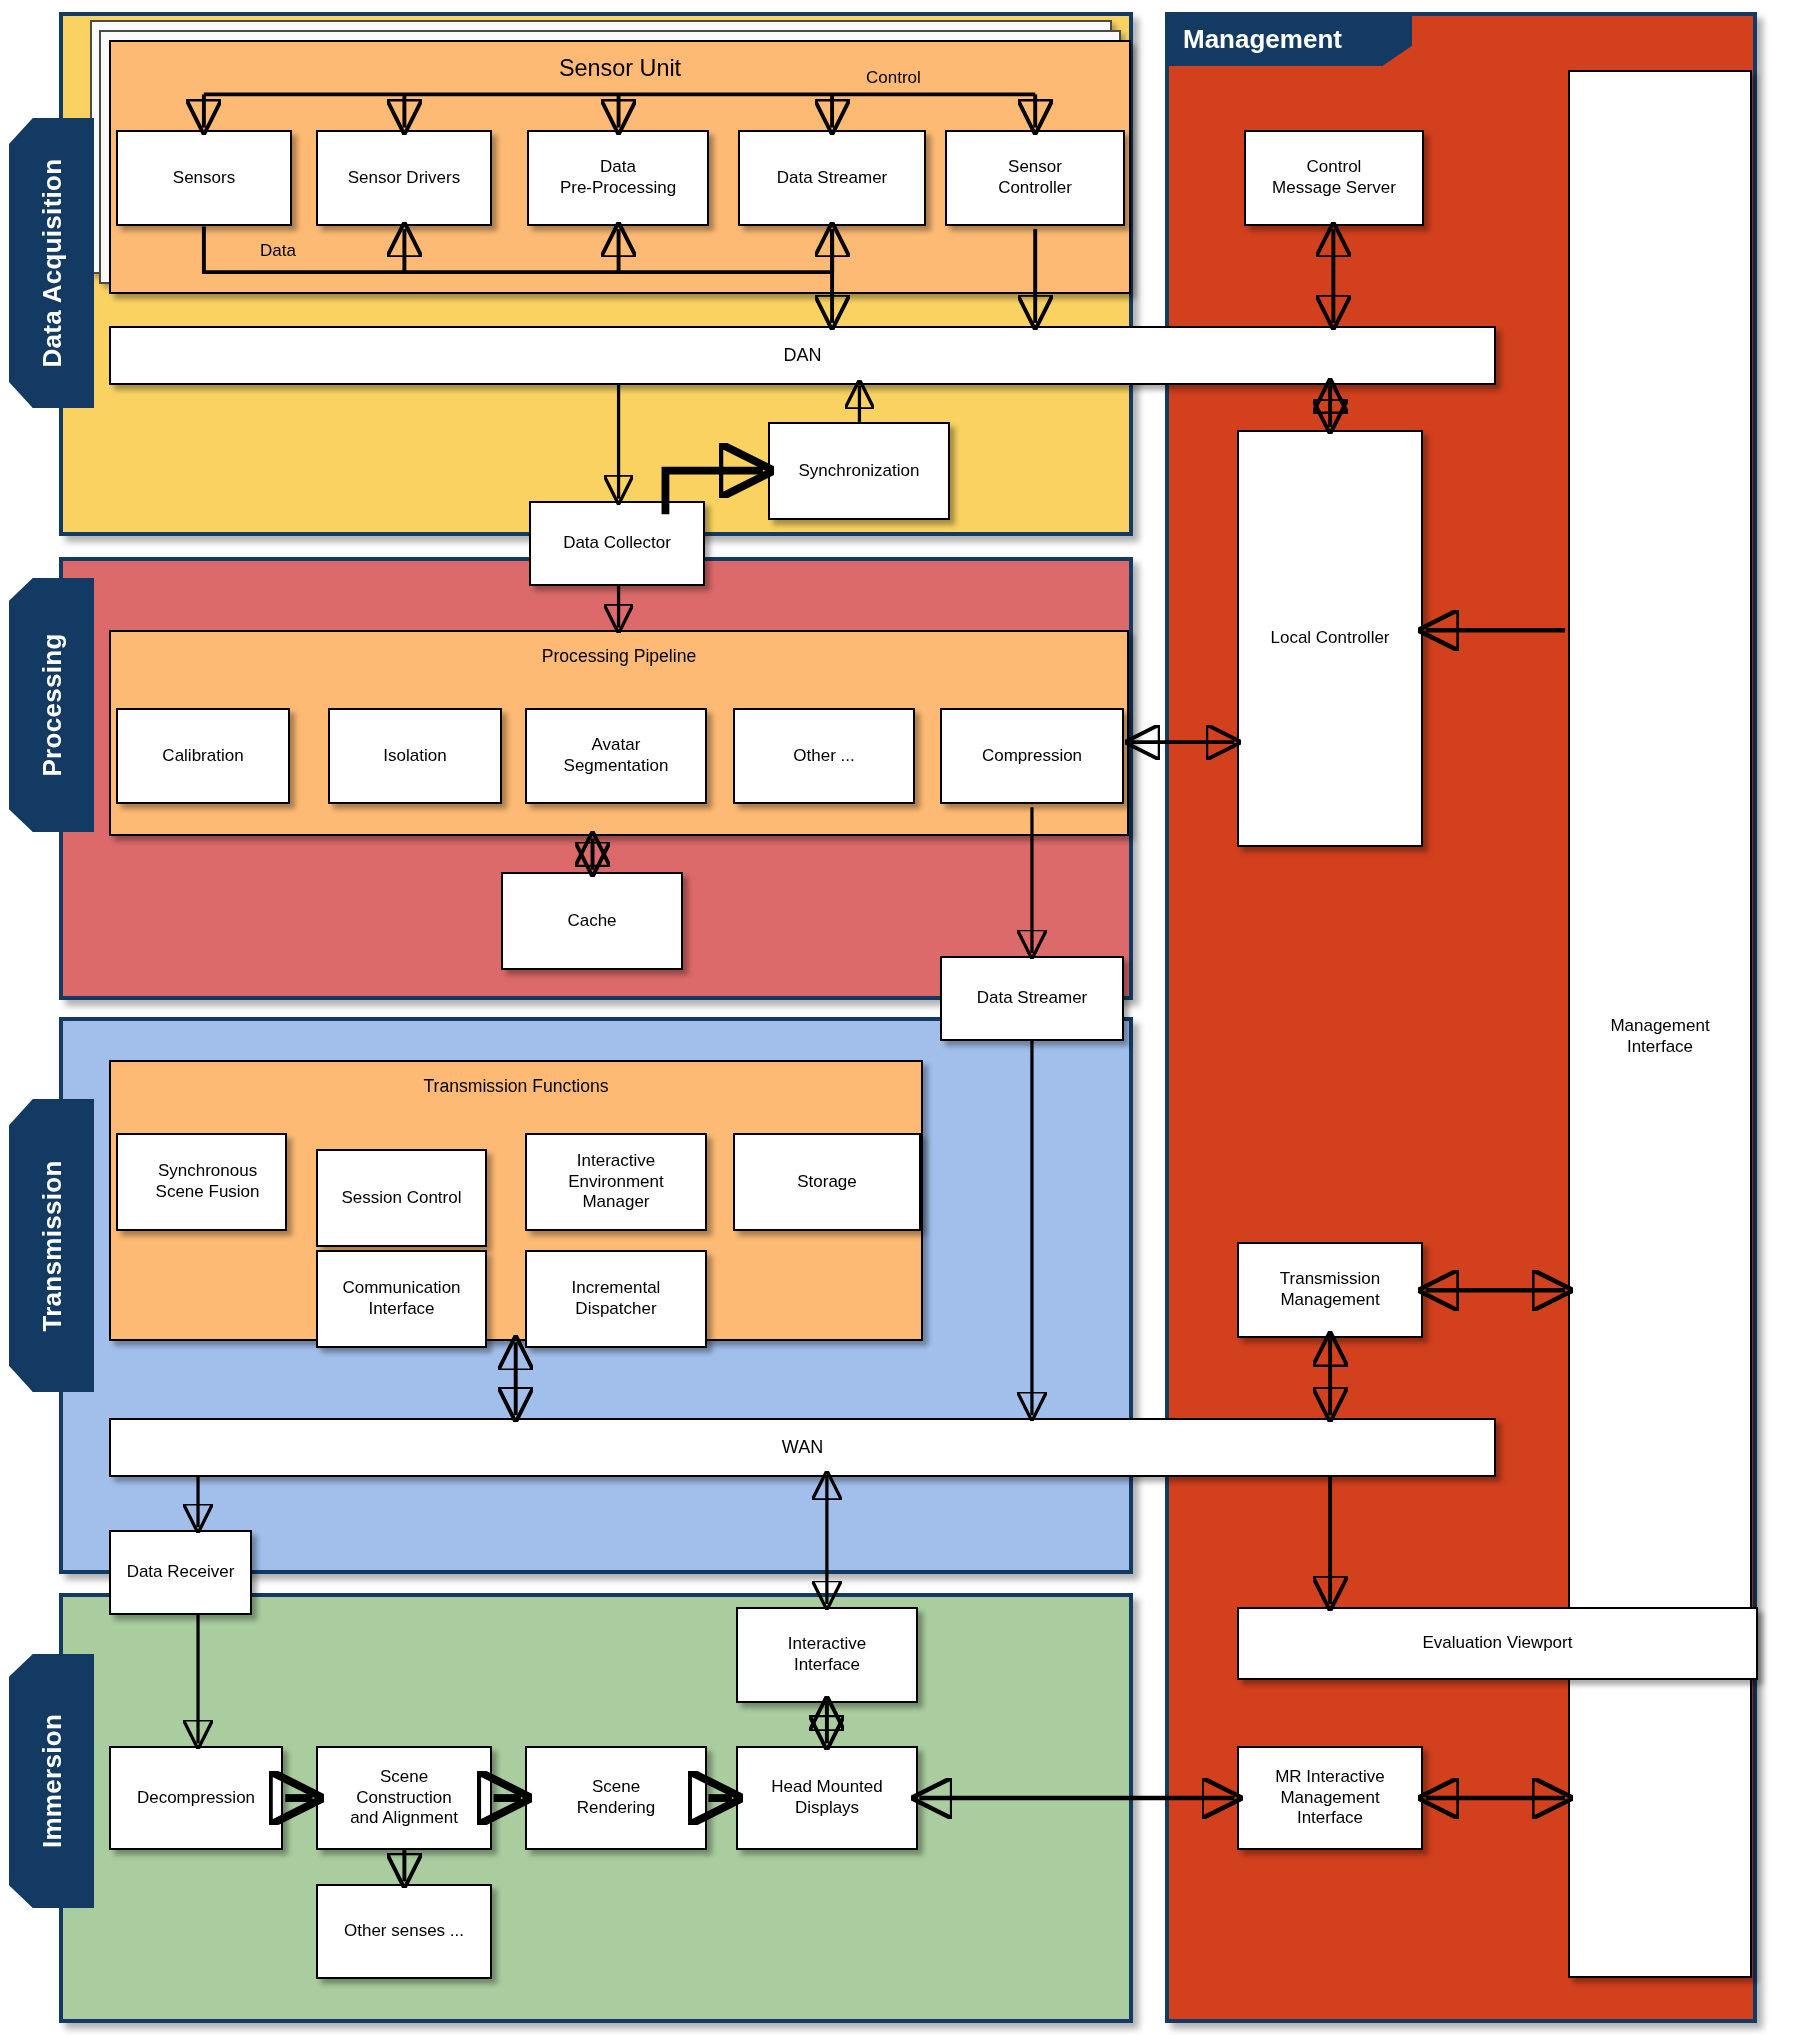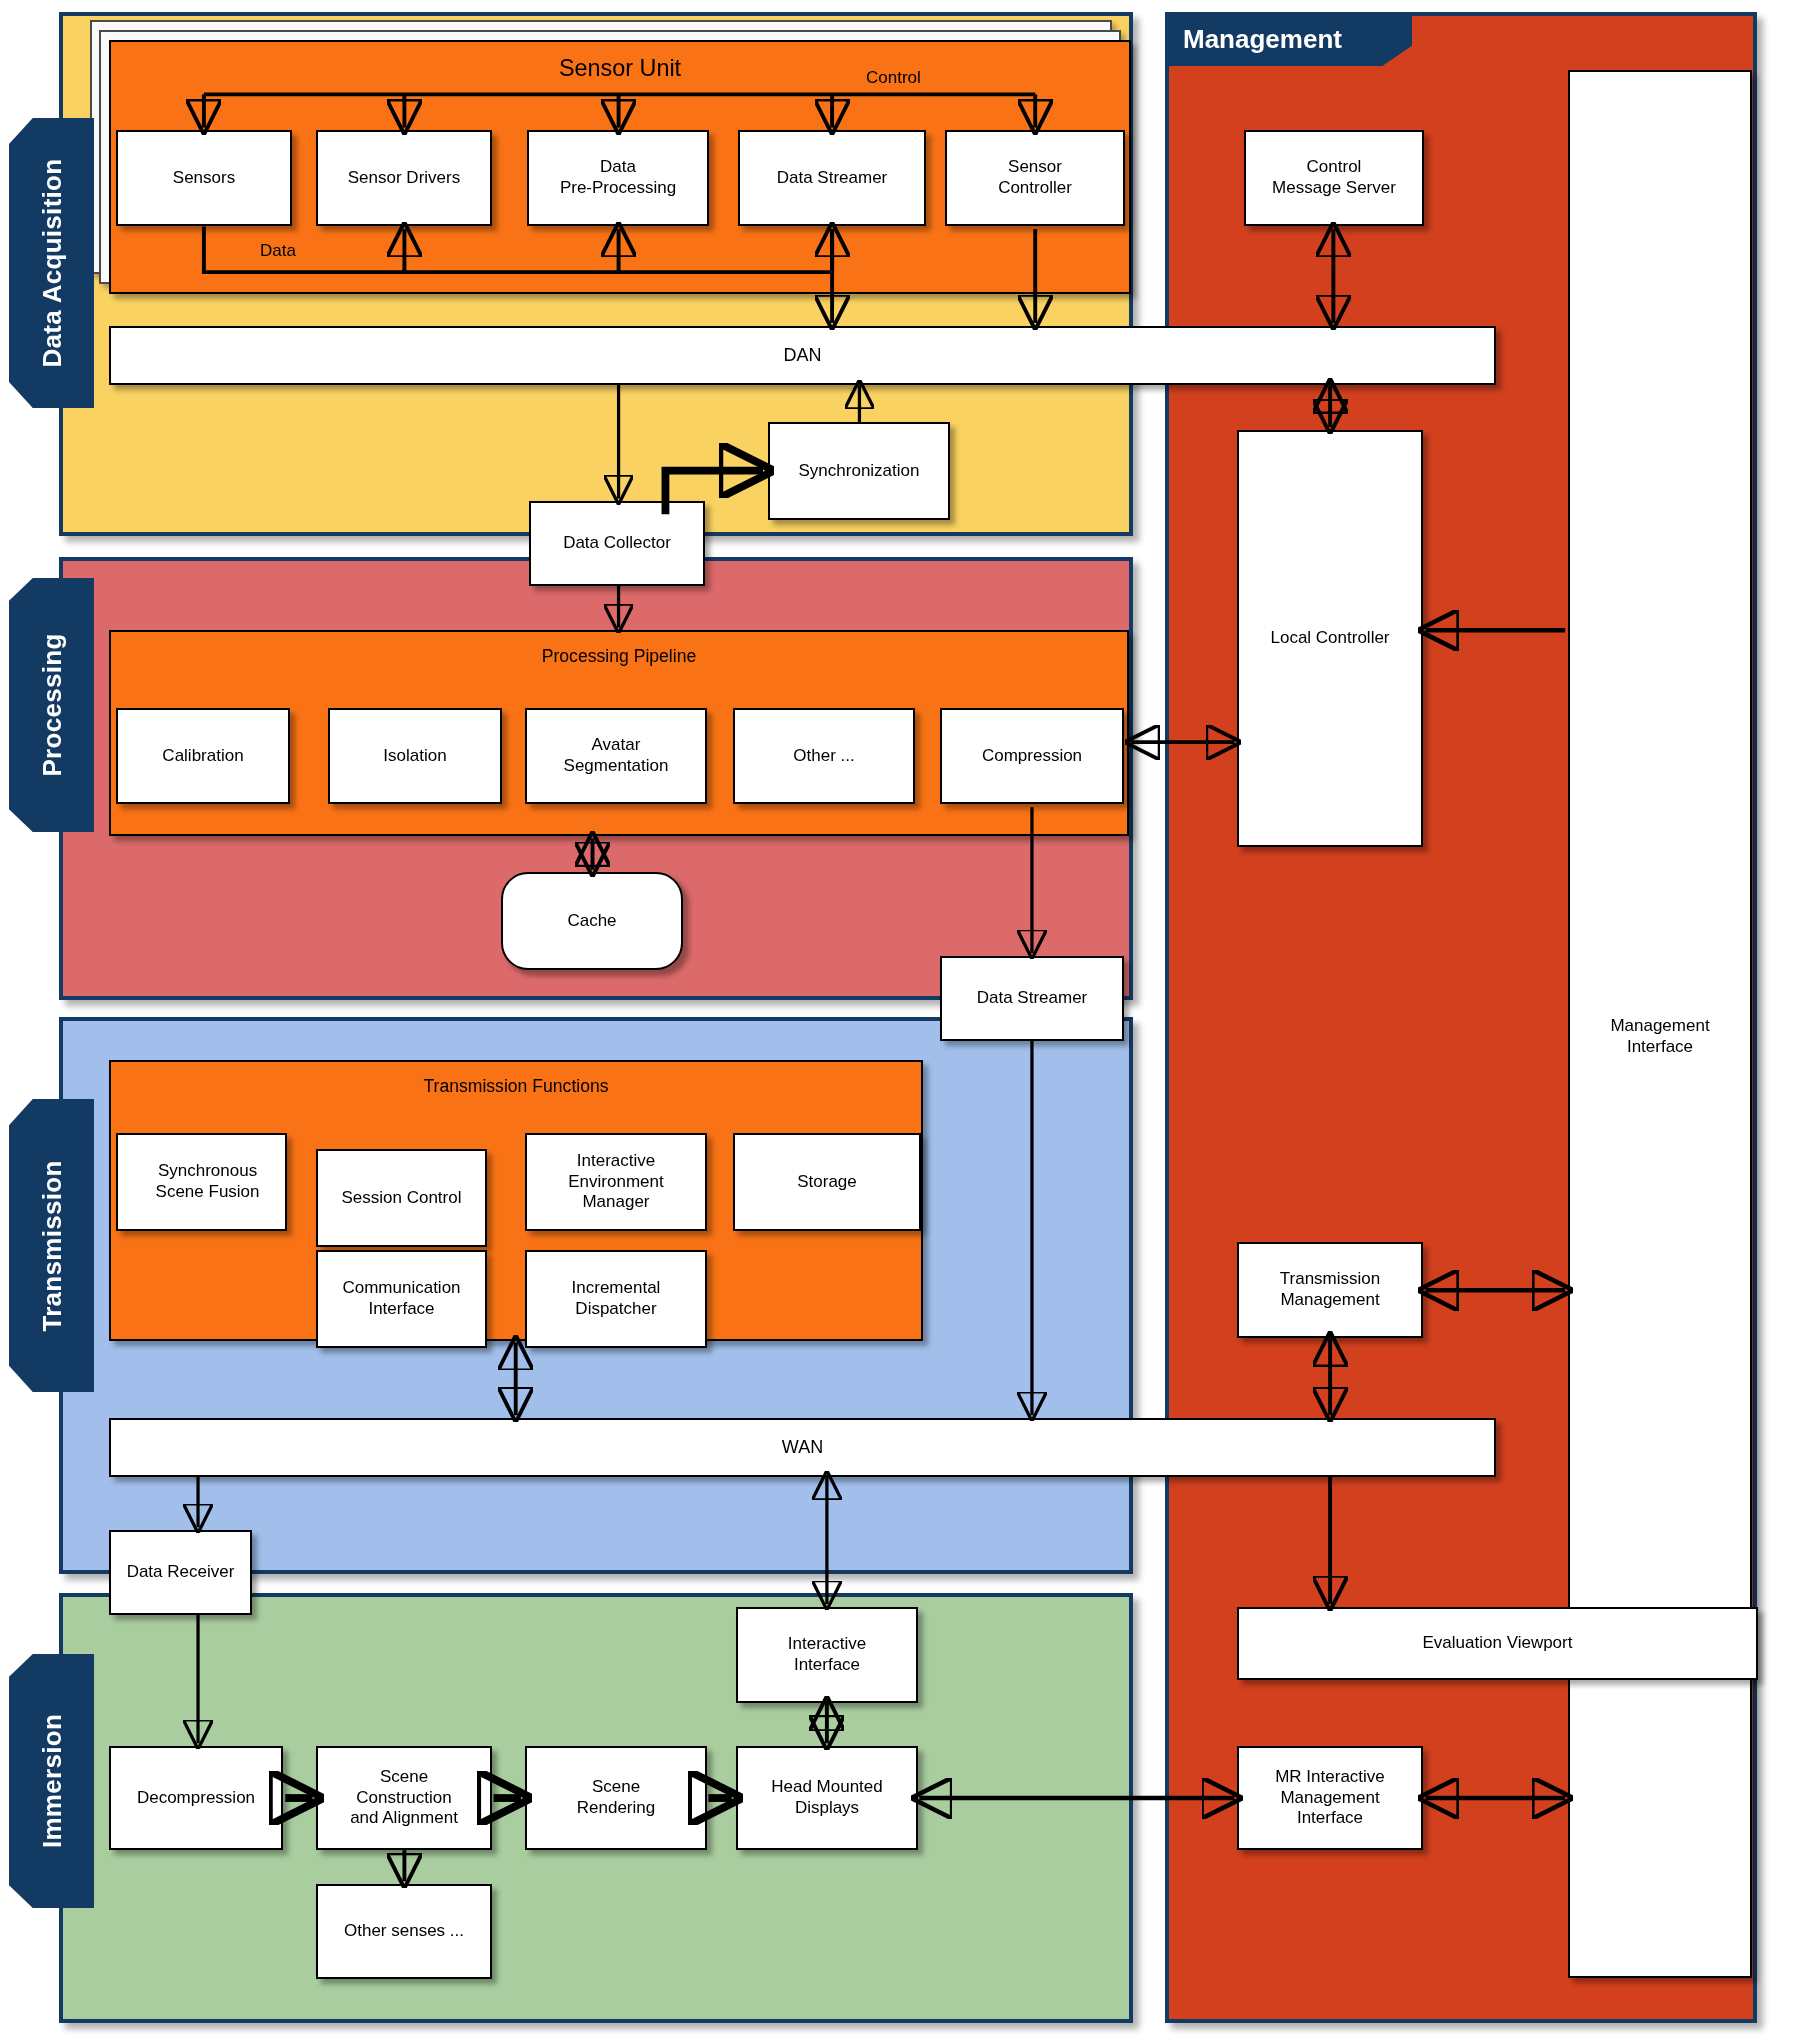--- a/index.html
+++ b/index.html
@@ -29,21 +29,21 @@
      box-shadow:5.2px 5.2px 5.9px rgba(0,0,0,.32);z-index:30;
      display:flex;align-items:center;}
   .mgmt-tab span{color:#fff;font-weight:bold;font-size:26px;margin-left:18px;}
 
   
   .box{position:absolute;background:#ffffff;border:2.6px solid #000;
        box-sizing:border-box;box-shadow:5.2px 5.2px 5.2px rgba(0,0,0,.33);
        display:flex;align-items:center;justify-content:center;text-align:center;
        font-size:17px;line-height:1.22;color:#000;z-index:10;padding:1.3px 3.9px;}
   
-  .container{position:absolute;background:#f97316;border:2.6px solid #000;
+  .container{position:absolute;background:#fdba74;border:2.6px solid #000;
        box-sizing:border-box;box-shadow:5.2px 5.2px 5.2px rgba(0,0,0,.33);z-index:8;}
   .container > .title{position:absolute;left:0;right:0;text-align:center;
        font-size:17.6px;color:#000;}
 
   
   .ghost{position:absolute;background:#fafafa;border:2.6px solid #4a4a4a;
        box-sizing:border-box;box-shadow:3.9px 3.9px 4.6px rgba(0,0,0,.28);z-index:6;}
 
   
   svg.wires{position:absolute;left:0;top:0;width:1797px;height:2035px;
@@ -102,21 +102,21 @@
 
   <div class="container" style="left:109px;top:630px;width:1020px;height:206px;">
     <div class="title" style="top:14.3px;">Processing Pipeline</div>
   </div>
   <div class="box" style="left:116px;top:708px;width:174px;height:96px;">Calibration</div>
   <div class="box" style="left:316px;top:708px;width:174px;height:96px;margin-left:12px;">Isolation</div>
   <div class="box" style="left:525px;top:708px;width:182px;height:96px;">Avatar<br>Segmentation</div>
   <div class="box" style="left:733px;top:708px;width:182px;height:96px;">Other ...</div>
   <div class="box" style="left:940px;top:708px;width:184px;height:96px;">Compression</div>
 
-  <div class="box" style="left:501px;top:872px;width:182px;height:98px;border-radius:27px;">Cache</div>
+  <div class="box" style="left:501px;top:872px;width:182px;height:98px;">Cache</div>
 
   <div class="box" style="left:940px;top:956px;width:184px;height:85px;">Data Streamer</div>
 
   <div class="container" style="left:109px;top:1060px;width:814px;height:281px;padding-left:28px;">
     <div class="title" style="top:14.3px;">Transmission Functions</div>
   </div>
   <div class="box" style="left:116px;top:1133px;width:171px;height:98px;padding-left:16px;">Synchronous<br>Scene Fusion</div>
   <div class="box" style="left:316px;top:1133px;width:171px;height:98px;margin-top:16px;">Session Control</div>
   <div class="box" style="left:525px;top:1133px;width:182px;height:98px;">Interactive<br>Environment<br>Manager</div>
   <div class="box" style="left:733px;top:1133px;width:188px;height:98px;">Storage</div>

